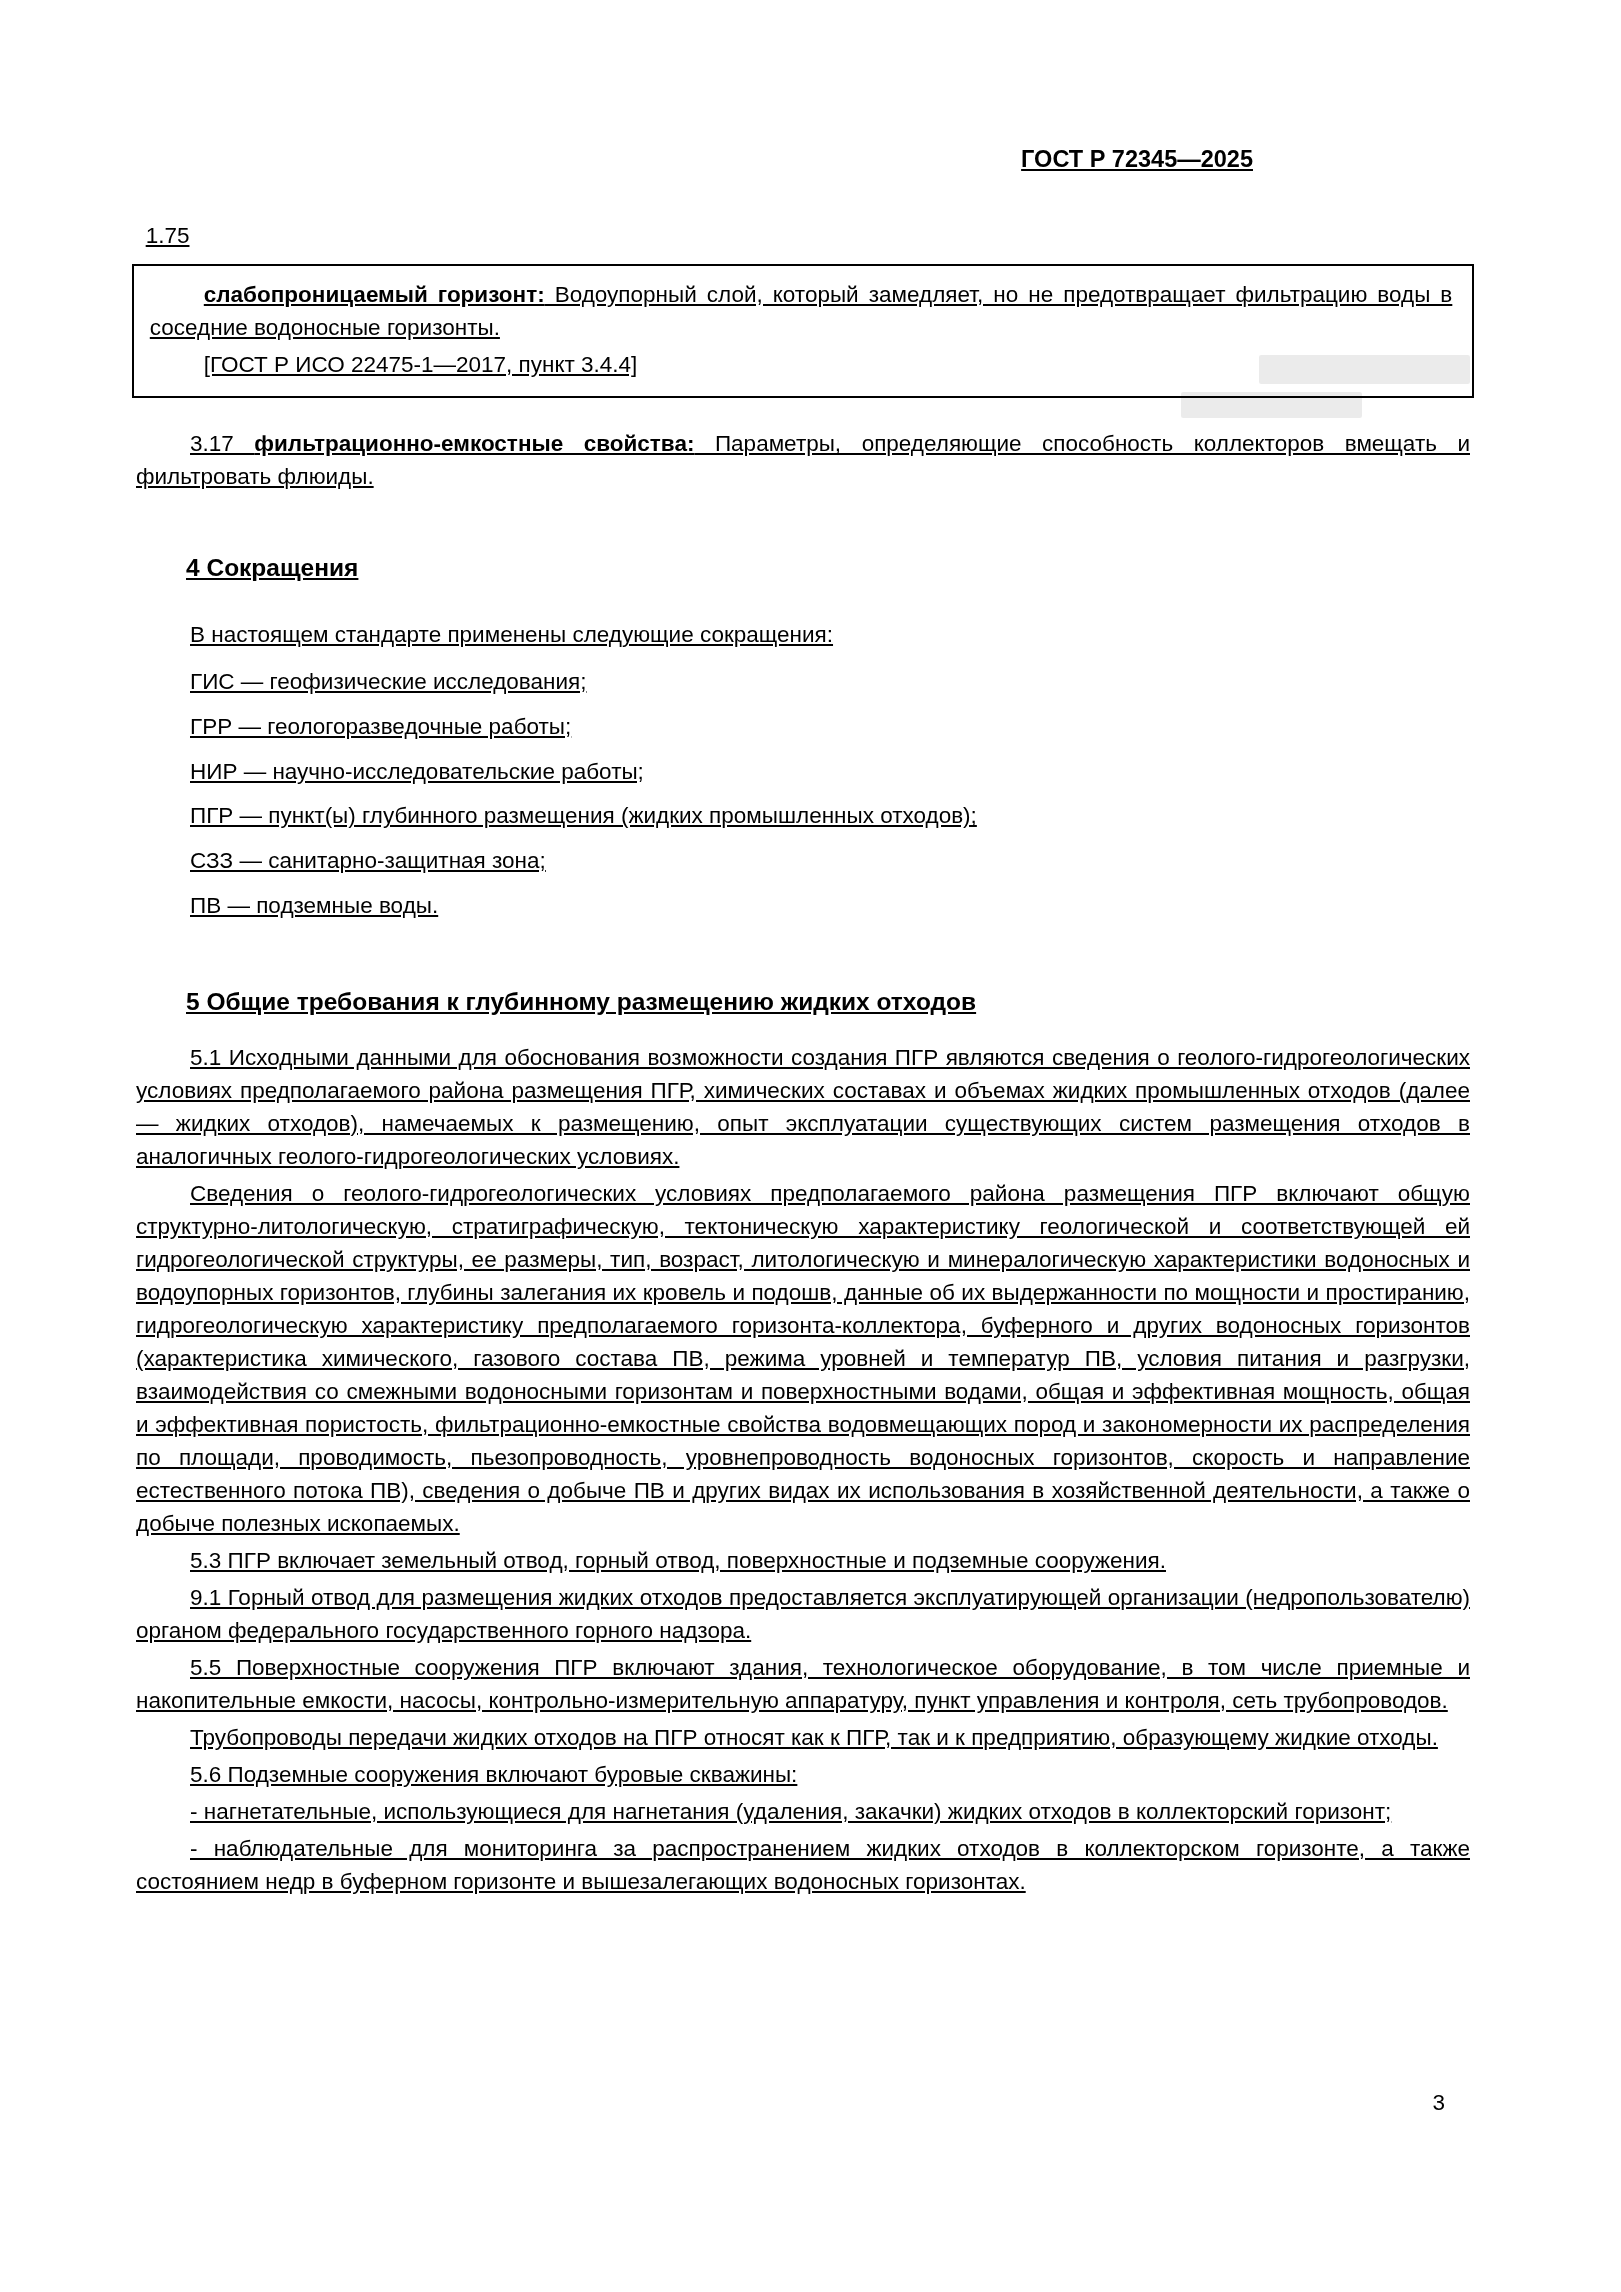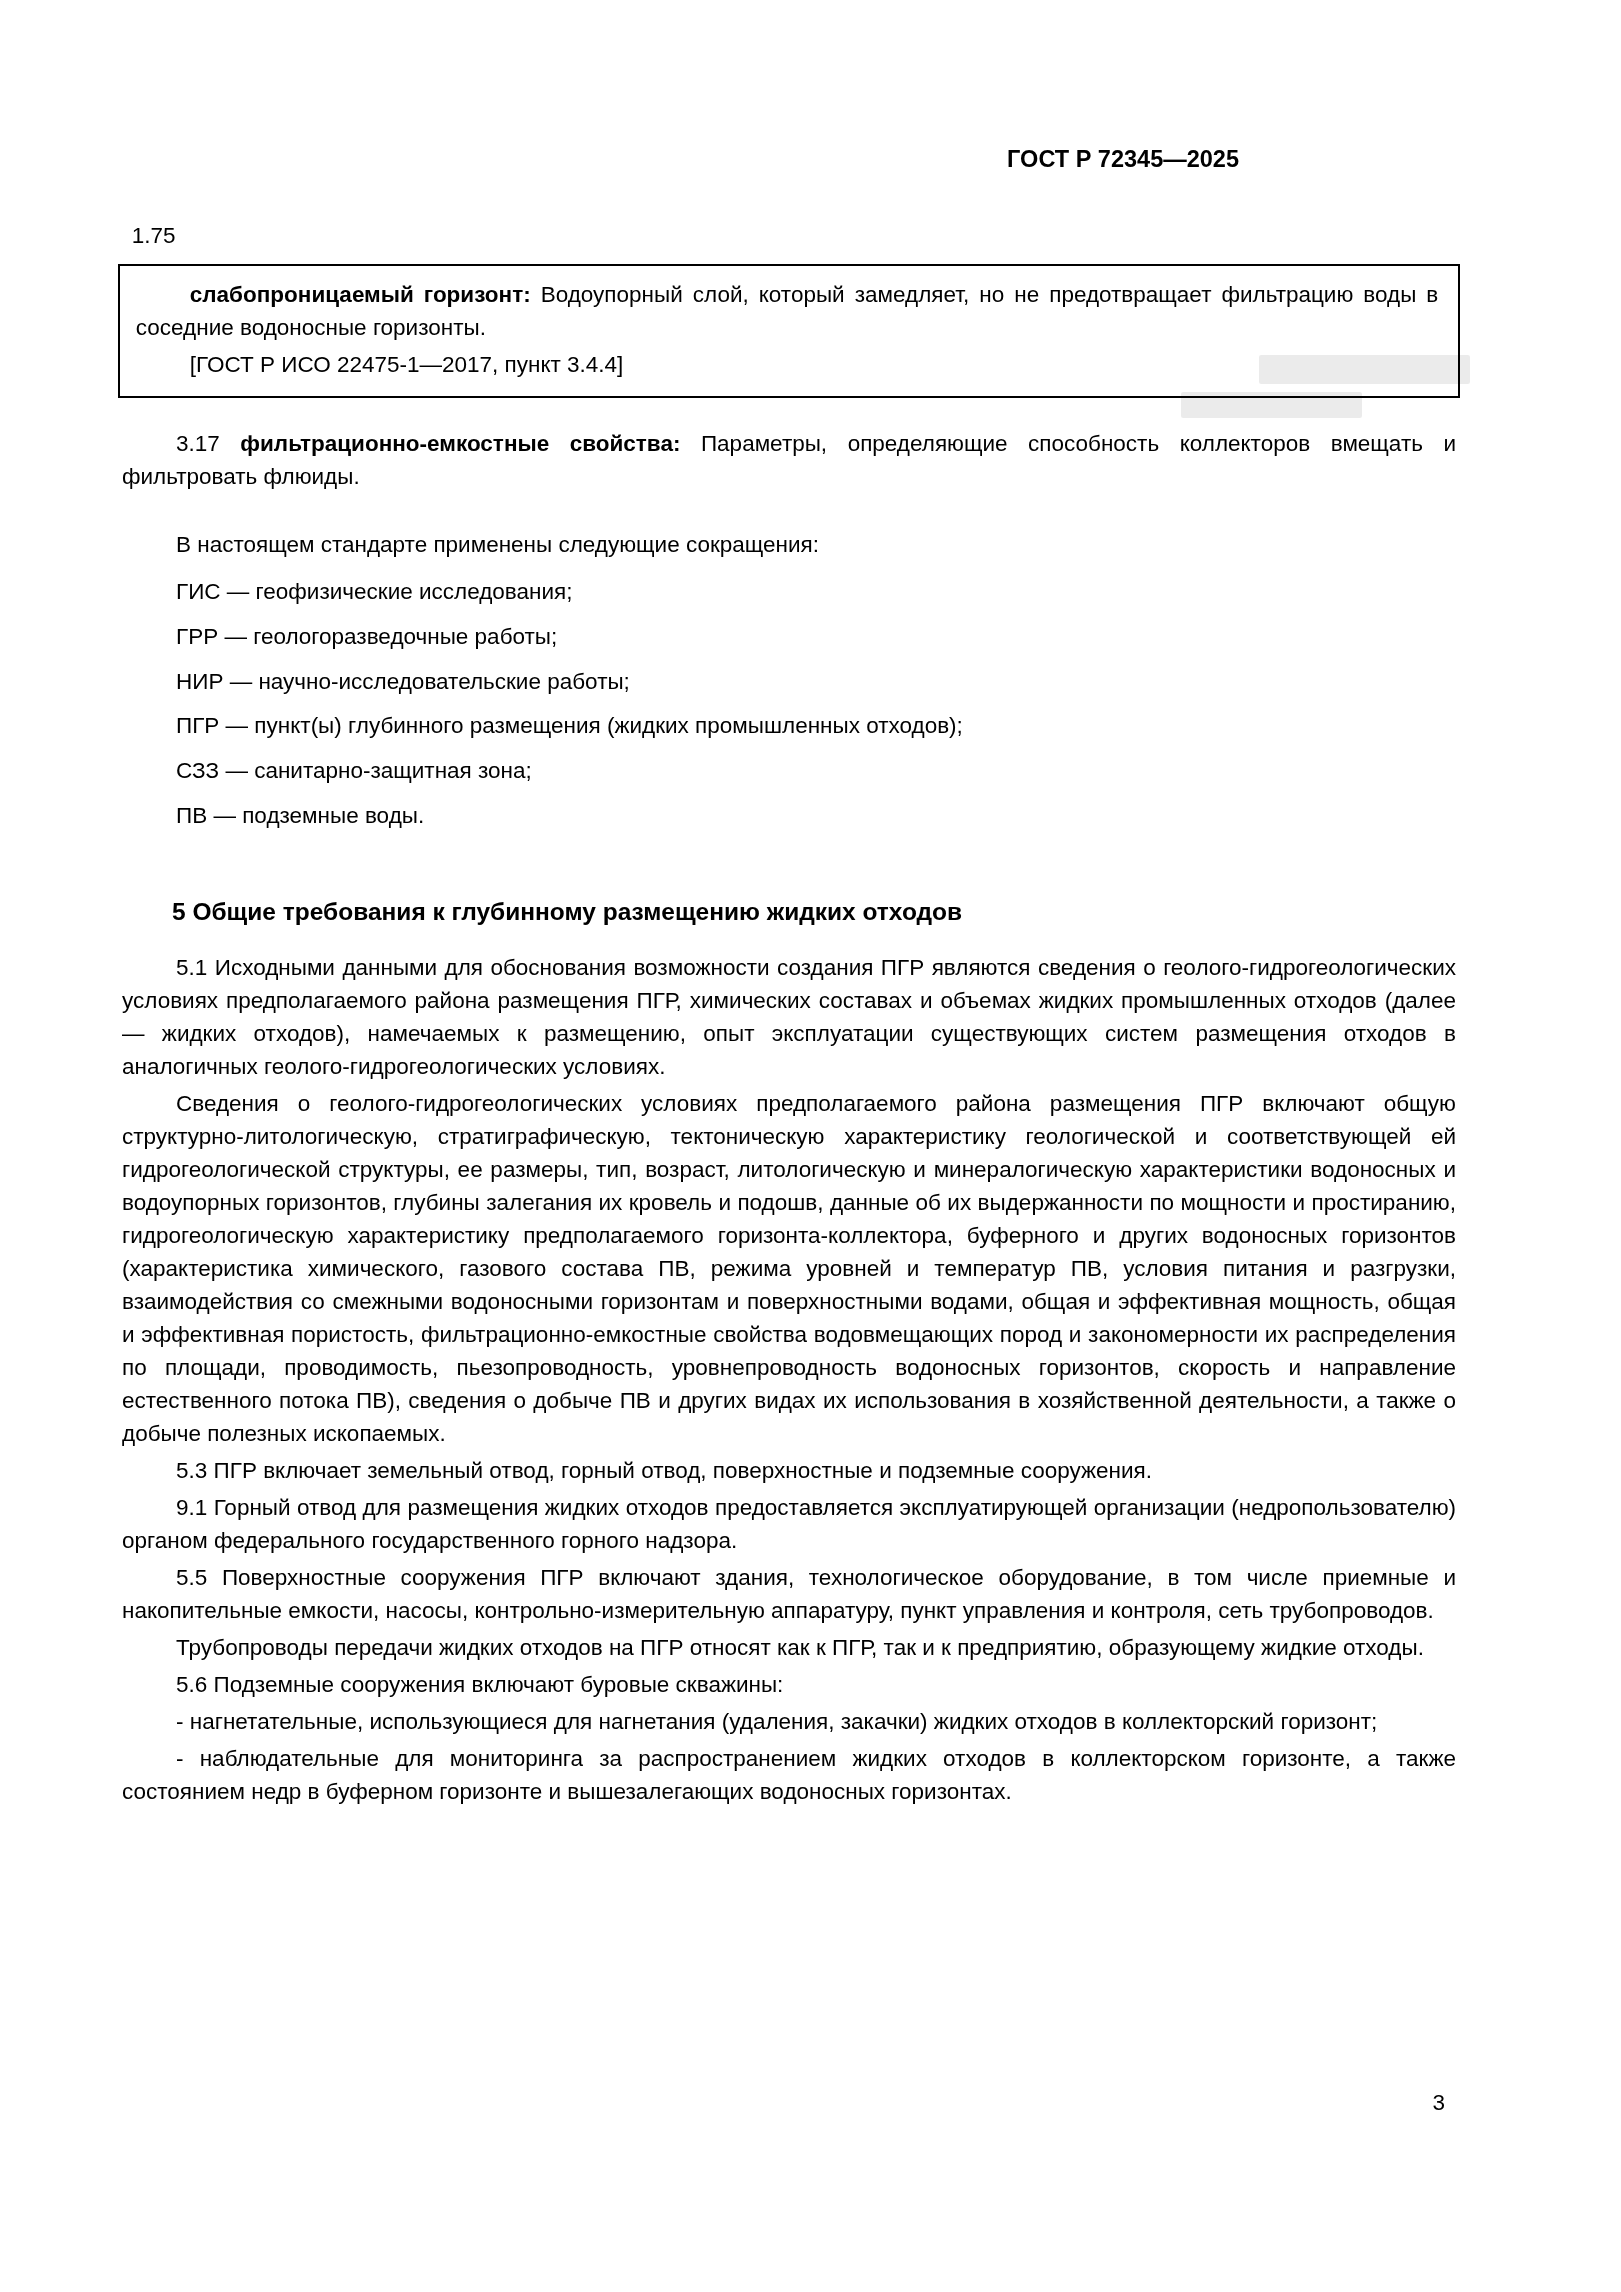--- a/index.html
+++ b/index.html
@@ -11,23 +11,24 @@
     position: relative;
     width: 1621px;
     height: 2293px;
     background: #ffffff;
     color: #000000;
     font-family: "Liberation Sans", sans-serif;
     overflow: hidden;
   }
   .content {
     position: absolute;
-    left: 118px;
+    left: 132px;
     top: 0;
     width: 1342px; 
+    text-decoration: underline;
   }
   .doc-header {
     margin-top: 145px;
     text-align: right;
     padding-right: 221px;
     font-weight: bold;
     font-size: 23.5px;
     line-height: 29px;
   }
   .clause-label {
@@ -120,20 +121,21 @@
 
     <div class="clause-label">1.75</div>
 
     <div class="def-box">
       <p class="para indent just"><b>слабопроницаемый горизонт:</b><span> Водоупорный слой, который замедляет, но не предотвращает фильтрацию воды в соседние водоносные горизонты.</span></p>
       <p class="para indent">[ГОСТ Р ИСО 22475-1—2017, пункт 3.4.4]</p>
     </div>
 
     <p class="para indent just gap-top"><span>3.17 </span><b>фильтрационно-емкостные свойства:</b><span> Параметры, определяющие способность коллекторов вмещать и фильтровать флюиды.</span></p>
 
+    <div class="heading h4">4 Сокращения</div>
 
     <p class="para indent intro">В настоящем стандарте применены следующие сокращения:</p>
 
     <p class="para abbr abbr-first">ГИС — геофизические исследования;</p>
     <p class="para abbr">ГРР — геологоразведочные работы;</p>
     <p class="para abbr">НИР — научно-исследовательские работы;</p>
     <p class="para abbr">ПГР — пункт(ы) глубинного размещения (жидких промышленных отходов);</p>
     <p class="para abbr">СЗЗ — санитарно-защитная зона;</p>
     <p class="para abbr">ПВ — подземные воды.</p>
 

